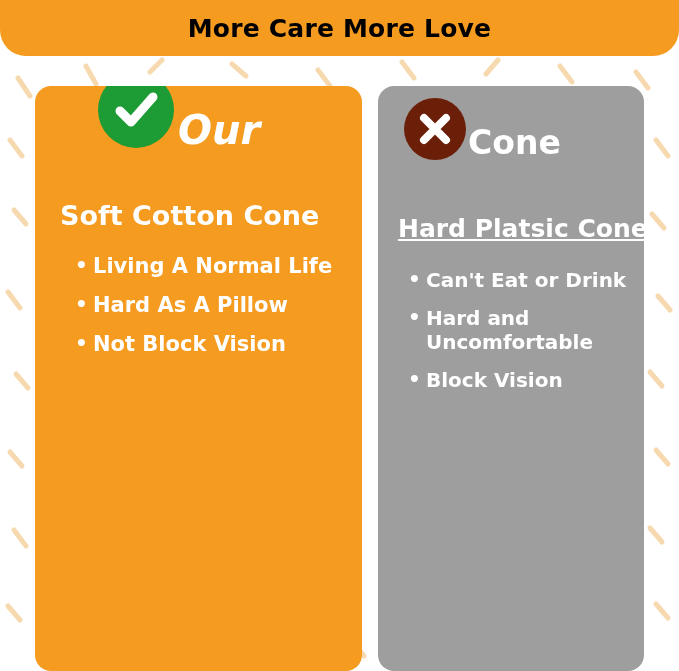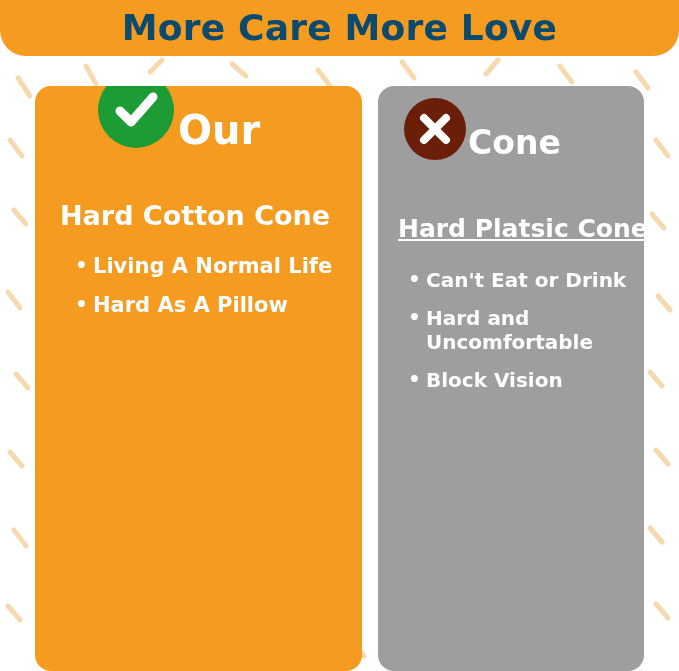--- a/index.html
+++ b/index.html
@@ -14,24 +14,24 @@
 
   
   .header{
     position:absolute;left:0;top:0;width:679px;height:56px;
     background:#F59B20;
     display:flex;align-items:center;justify-content:center;
     border-bottom-left-radius:26px;border-bottom-right-radius:26px;
     z-index:5;
   }
   .header-title{
-    color:#0c4a6e;
+    color:#000000;
     font-family:"DejaVu Sans", sans-serif;
     font-weight:bold;
-    font-size:36px;
+    font-size:25px;
     letter-spacing:0.2px;
     line-height:1;
     white-space:nowrap;
   }
 
   
   .confetti{position:absolute;left:0;top:0;width:679px;height:671px;z-index:0;}
 
   
   .cols{position:absolute;left:0;top:56px;width:679px;height:615px;z-index:2;}
@@ -66,21 +66,21 @@
     left:26px;top:12px;background:#6b1f09;width:62px;height:62px;
   }
   .badge svg{display:block;}
 
   .head-word{
     position:absolute;
     color:#ffffff;font-weight:bold;
     font-family:"DejaVu Sans", sans-serif;
     line-height:1;
   }
-  .head-our{left:143px;top:24px;font-size:40px;}
+  .head-our{left:143px;top:24px;font-size:40px;font-style:italic;}
   .head-other{left:90px;top:40px;font-size:33px;}
 
   .subtitle{
     color:#ffffff;font-weight:bold;
     font-family:"DejaVu Sans", sans-serif;
     line-height:1.12;
   }
   .sub-our{position:absolute;left:25px;top:115px;font-size:27px;}
   .sub-other{position:absolute;left:20px;top:129px;font-size:25px;white-space:nowrap;text-decoration:underline;}
 
@@ -248,24 +248,25 @@
 
     <div class="col col-our">
       <div class="col-head">
         <div class="badge badge-check">
           <svg width="50" height="50" viewBox="0 0 50 50" aria-hidden="true">
             <path d="M9 26 L20 37 L42 12" fill="none" stroke="#ffffff" stroke-width="9" stroke-linecap="round" stroke-linejoin="round"></path>
           </svg>
         </div>
         <div class="head-word head-our">Our</div>
       </div>
-      <div class="subtitle sub-our">Hard Cotton Cone</div>
+      <div class="subtitle sub-our">Soft Cotton Cone</div>
       <ul class="bullets bul-our">
         <li>Living A Normal Life</li>
         <li>Hard As A Pillow</li>
+        <li>Not Block Vision</li>
       </ul>
     </div>
 
     <div class="col col-other">
       <div class="col-head">
         <div class="badge badge-x">
           <svg width="40" height="40" viewBox="0 0 40 40" aria-hidden="true">
             <path d="M9 9 L31 31 M31 9 L9 31" fill="none" stroke="#ffffff" stroke-width="8" stroke-linecap="round"></path>
           </svg>
         </div>

